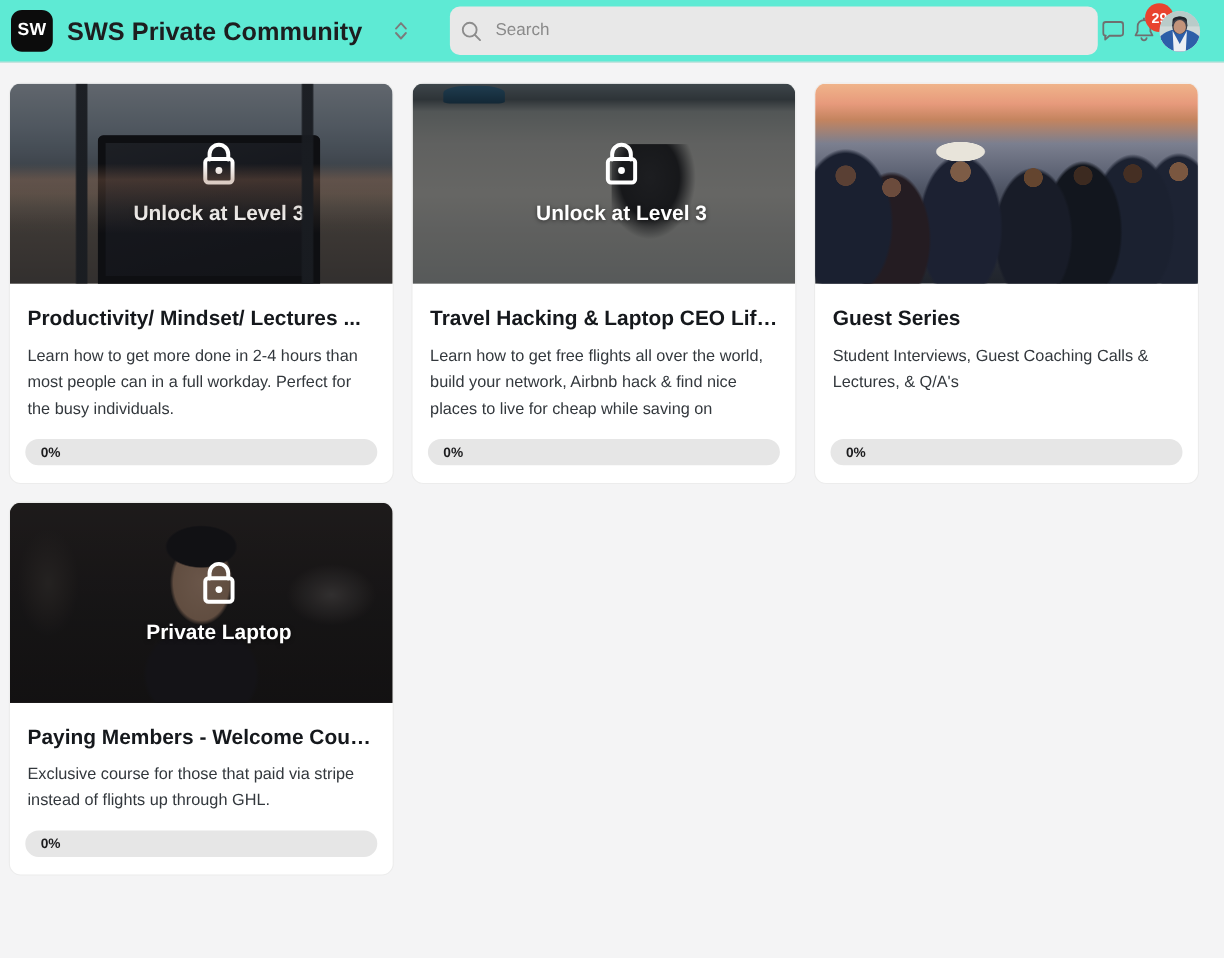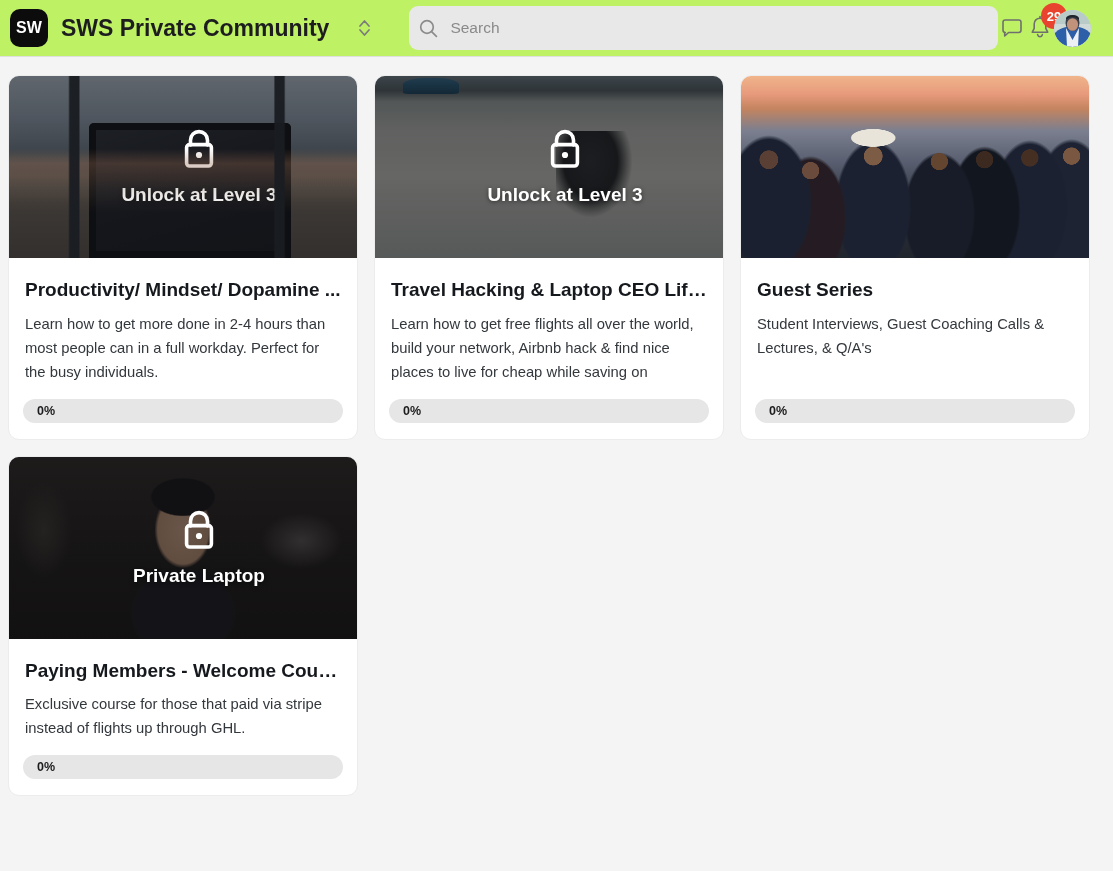--- a/index.html
+++ b/index.html
@@ -8,21 +8,21 @@
     width: 1113px;
     height: 871px;
     background: #f4f4f5;
     font-family: "Liberation Sans", sans-serif;
     overflow: hidden;
   }
 
   
   .topbar {
     height: 57px;
-    background: #bef264;
+    background: #5eead4;
     border-bottom: 1px solid #dfdfdf;
     display: flex;
     align-items: center;
     padding: 0 22px 0 10px;
     position: relative;
   }
 
   .brand {
     display: flex;
     align-items: center;
@@ -415,21 +415,21 @@
             <svg width="38" height="42" viewBox="0 0 38 42" fill="none" aria-hidden="true">
     <path d="M10.5 17 V12.2 C10.5 7.4 14.3 3.6 19 3.6 C23.7 3.6 27.5 7.4 27.5 12.2 V17" stroke="#ffffff" stroke-width="3.6" stroke-linecap="round"></path>
     <rect x="6.6" y="16.6" width="24.8" height="21.4" rx="3" stroke="#ffffff" stroke-width="3.6"></rect>
     <circle cx="19" cy="27" r="3.1" fill="#ffffff"></circle>
   </svg>
           </span>
         <div class="lock-label">Unlock at Level 3</div>
       </div>
     </div>
     <div class="card-body">
-      <div class="card-title">Productivity/ Mindset/ Dopamine ...</div>
+      <div class="card-title">Productivity/ Mindset/ Lectures ...</div>
       <div class="card-desc">Learn how to get more done in 2-4 hours than most people can in a full workday. Perfect for the busy individuals.</div>
     </div>
     <div class="card-footer">
       <div class="progress">
         <div class="progress-fill" style="width:0%"></div>
         <span class="progress-text">0%</span>
       </div>
     </div>
     </div>
     <div class="card">

